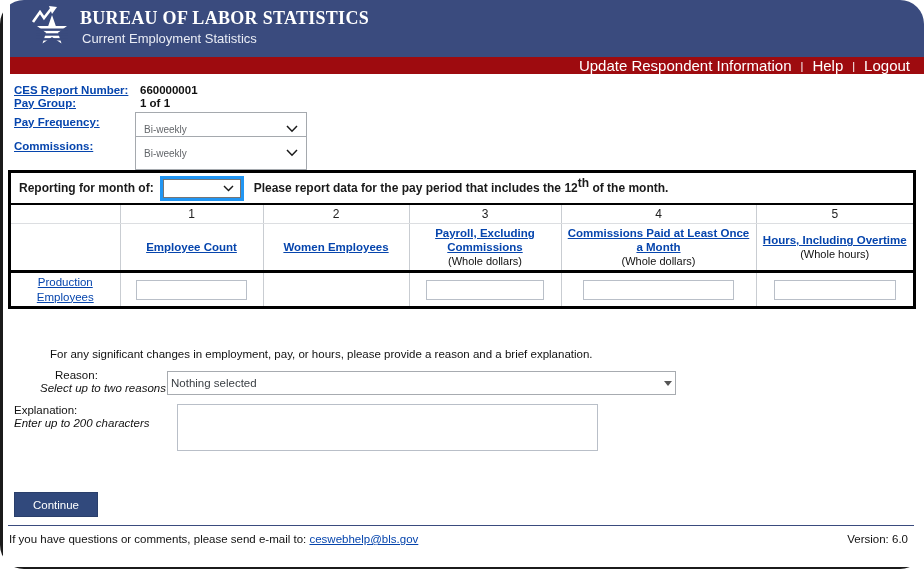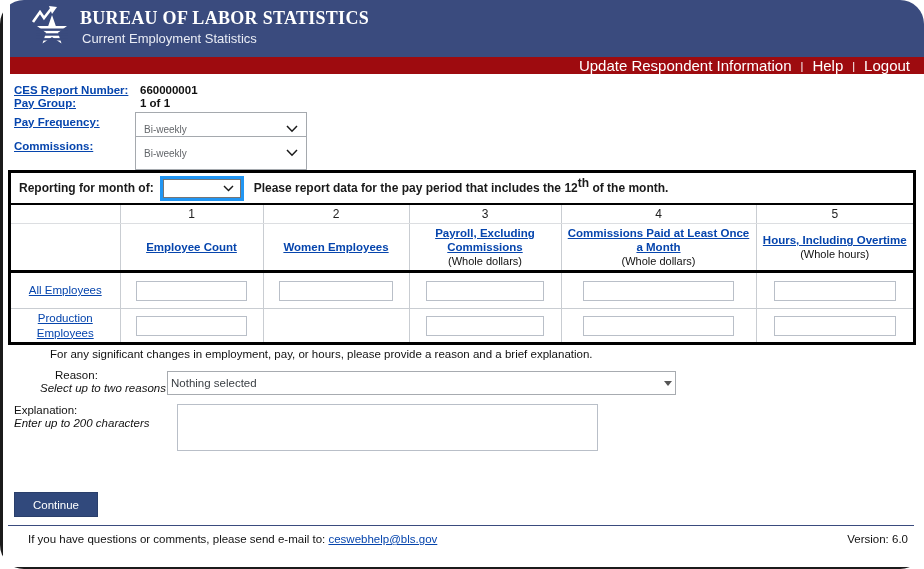--- a/index.html
+++ b/index.html
@@ -66,21 +66,21 @@
   .expl{
     position:absolute;left:177px;top:404px;width:421px;height:47px;box-sizing:border-box;
     border:1px solid #b9bfc8;resize:none;outline:none;font-family:"Liberation Sans",sans-serif;font-size:12px;padding:4px;
   }
   .cont-btn{
     position:absolute;left:14px;top:492px;width:82px;height:23px;background:#31497c;border:1px solid #2a3f6b;
     color:#fff;font-size:11.5px;font-family:"Liberation Sans",sans-serif;cursor:pointer;
     display:flex;align-items:center;justify-content:center;
   }
   .hr-line{position:absolute;left:8px;top:525px;width:906px;height:1px;background:#3a4b7e;}
-  .foot{position:absolute;left:28px;top:533px;font-size:11.5px;color:#111;}
+  .foot{position:absolute;left:9px;top:533px;font-size:11.5px;color:#111;}
   .ver{position:absolute;right:16px;top:533px;font-size:11.5px;color:#111;}
 </style>
 </head>
 <body>
 
 <div id="screen">
   <div class="edge-left"></div>
 
   <div class="hdr">
     <svg class="hdr-logo" width="46" height="48" viewBox="0 0 46 48">
@@ -157,28 +157,20 @@
         <td>5</td>
       </tr>
       <tr class="heads">
         <td></td>
         <td><a class="lnk collink">Employee Count</a><div class="sub"></div></td>
         <td><a class="lnk collink">Women Employees</a><div class="sub"></div></td>
         <td><a class="lnk collink">Payroll, Excluding Commissions</a><div class="sub">(Whole dollars)</div></td>
         <td><a class="lnk collink">Commissions Paid at Least Once a Month</a><div class="sub">(Whole dollars)</div></td>
         <td><a class="lnk collink">Hours, Including Overtime</a><div class="sub">(Whole hours)</div></td>
       </tr>
-      <tr class="r1">
-        <td><a class="lnk rowlbl">All Employees</a></td>
-        <td><input class="cellinput" type="text" value="" style=""></td>
-        <td><input class="cellinput" type="text" value="" style=""></td>
-        <td><input class="cellinput" type="text" value="" style=""></td>
-        <td><input class="cellinput" type="text" value="" style=""></td>
-        <td><input class="cellinput" type="text" value="" style=""></td>
-      </tr>
       <tr class="r2">
         <td><a class="lnk rowlbl">Production Employees</a></td>
         <td><input class="cellinput" type="text" value="" style=""></td>
         <td></td>
         <td><input class="cellinput" type="text" value="" style=""></td>
         <td><input class="cellinput" type="text" value="" style=""></td>
         <td><input class="cellinput" type="text" value="" style=""></td>
       </tr>
     </tbody>
       </table>

